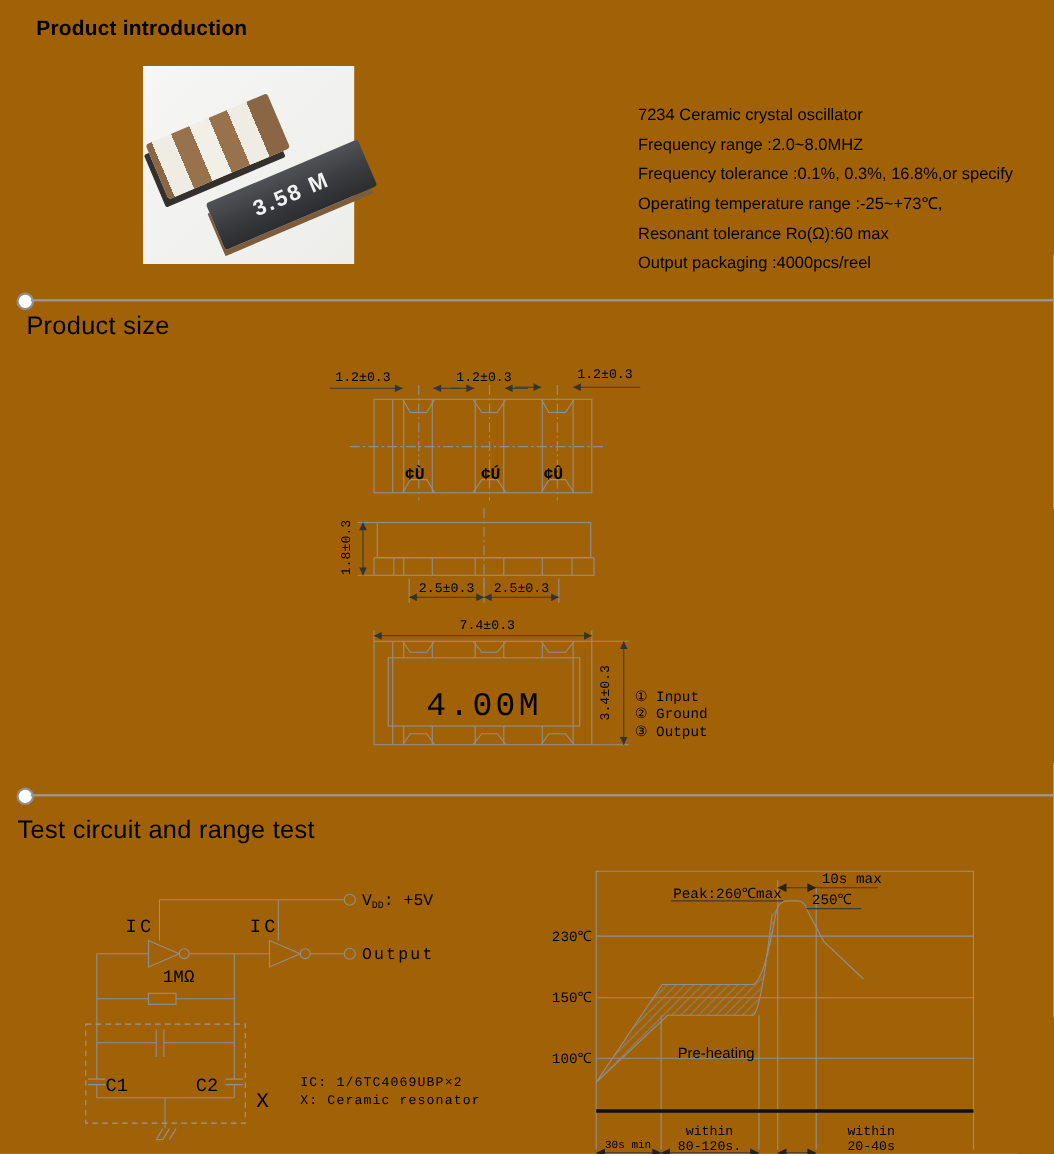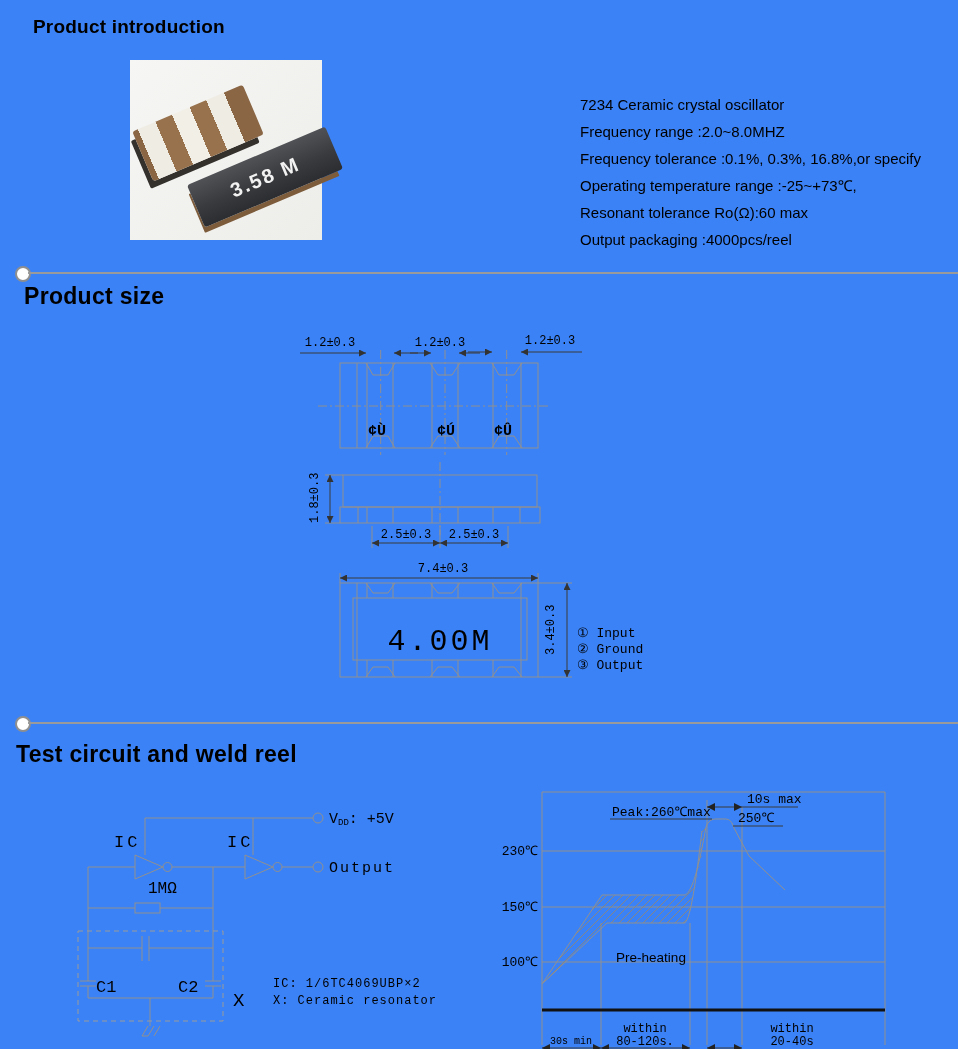--- a/index.html
+++ b/index.html
@@ -1,20 +1,20 @@
 <!DOCTYPE html>
 <html><head>
 <meta charset="utf-8">
 <style>
   html,body{margin:0;padding:0;background:#fff;}
-  .page{position:relative;width:958px;height:1049px;background:#3b82f6;overflow:hidden;
+  .page{position:relative;width:958px;height:1049px;background:#a16207;overflow:hidden;
         font-family:"Liberation Sans",sans-serif;color:#000;}
   .abs{position:absolute;}
   h1.sec{font-size:19px;font-weight:700;margin:0;letter-spacing:.2px;}
-  h2.sec{font-size:23px;font-weight:700;margin:0;letter-spacing:.3px;}
+  h2.sec{font-size:23px;font-weight:400;margin:0;letter-spacing:.3px;}
   .specs{line-height:27px;font-size:15px;}
   .divider-line{position:absolute;left:28px;right:0;top:6px;height:2px;background:#9a9a9a;}
   .divider-circle{position:absolute;left:15px;top:0;width:12px;height:12px;border:2px solid #8f8f8f;
                   border-radius:50%;background:#fff;}
   
   .photo{width:192px;height:180px;background:linear-gradient(135deg,#f6f6f4 0%,#ededea 100%);}
   .chip{position:absolute;border-radius:3px;}
   .chip-a{left:8px;top:46px;width:120px;height:54px;transform:rotate(-23deg);
           background:linear-gradient(90deg,#8a6644 0 5%,#efece4 5% 21%,#97724c 21% 36%,#f2efe7 36% 52%,
                      #97724c 52% 67%,#efece4 67% 83%,#8a6644 83% 100%);
@@ -138,21 +138,21 @@
       <text class="mono t13" x="297" y="323">② Ground</text>
       <text class="mono t13" x="297" y="339">③ Output</text>
     </g>
   </svg>
 
   <div class="abs" style="left:0;top:716px;width:958px;height:14px;">
     <span class="divider-circle"></span>
     <span class="divider-line"></span>
   </div>
 
-  <h2 class="sec abs" style="left:16px;top:741px;">Test circuit and weld reel</h2>
+  <h2 class="sec abs" style="left:16px;top:741px;">Test circuit and range test</h2>
 
   <svg class="abs" style="left:70px;top:785px;" width="370" height="260" viewBox="0 0 370 260">
     <g>
       <path class="ln" d="M75,33 H243 M75,33 V70 M183,33 V70"></path>
       <path class="ln" d="M18,82 H65 M102,82 H175 M212,82 H243"></path>
       <path class="ln" d="M18,82 V196 M18,201 V213 M143,82 V196 M143,201 V213"></path>
       <path class="ln" d="M18,123 H65 M90,123 H143"></path>
       <path class="ln" d="M18,163 H72 M79,163 H143"></path>
       <path class="ln" d="M18,213 H143 M80,213 V241"></path>
     </g>

